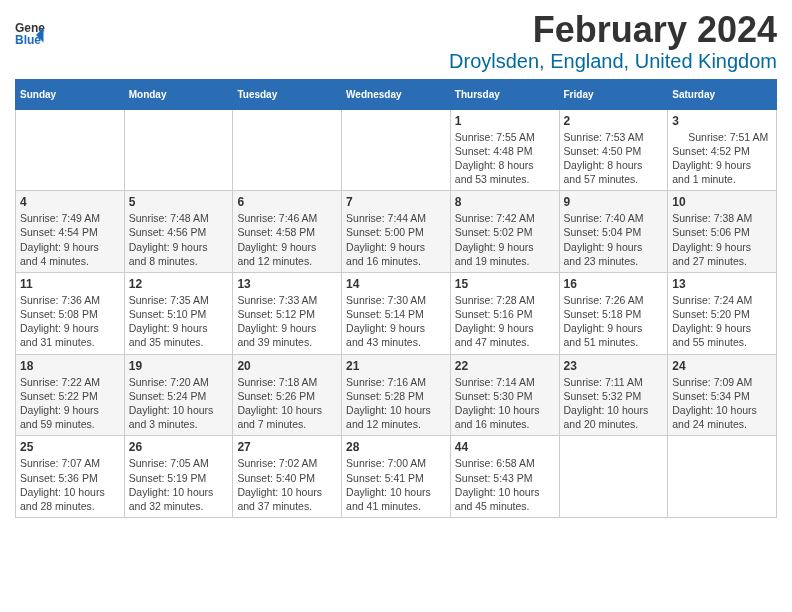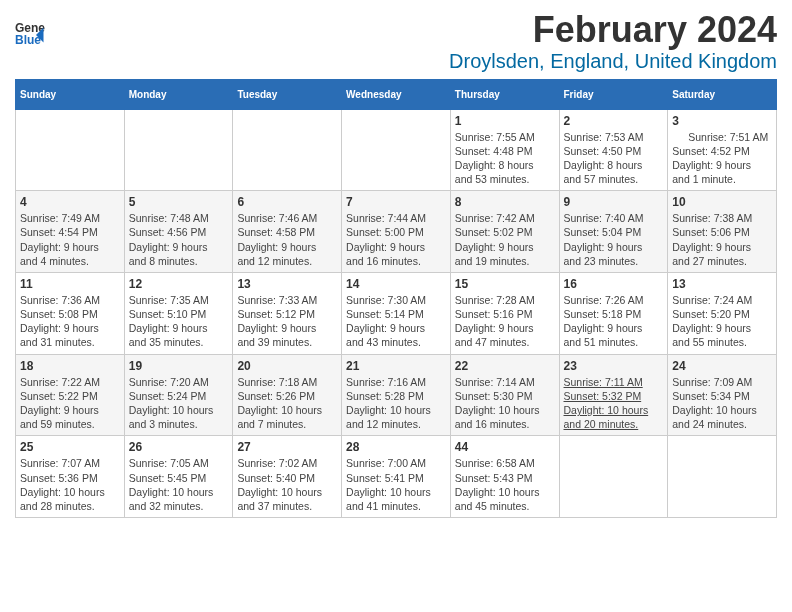--- a/index.html
+++ b/index.html
@@ -209,36 +209,36 @@
 Daylight: 10 hours
 and 7 minutes.</span></td>
         <td><span class="day-number">21</span><span class="day-info" style="white-space: pre-line;">Sunrise: 7:16 AM
 Sunset: 5:28 PM
 Daylight: 10 hours
 and 12 minutes.</span></td>
         <td><span class="day-number">22</span><span class="day-info" style="white-space: pre-line;">Sunrise: 7:14 AM
 Sunset: 5:30 PM
 Daylight: 10 hours
 and 16 minutes.</span></td>
-        <td><span class="day-number">23</span><span class="day-info" style="white-space: pre-line; text-decoration: underline;">Sunrise: 7:11 AM
+        <td><span class="day-number">23</span><span class="day-info" style="white-space: pre-line;">Sunrise: 7:11 AM
 Sunset: 5:32 PM
 Daylight: 10 hours
 and 20 minutes.</span></td>
         <td><span class="day-number">24</span><span class="day-info" style="white-space: pre-line;">Sunrise: 7:09 AM
 Sunset: 5:34 PM
 Daylight: 10 hours
 and 24 minutes.</span></td>
       </tr>
       <tr>
         <td><span class="day-number">25</span><span class="day-info" style="white-space: pre-line;">Sunrise: 7:07 AM
 Sunset: 5:36 PM
 Daylight: 10 hours
 and 28 minutes.</span></td>
         <td><span class="day-number">26</span><span class="day-info" style="white-space: pre-line;">Sunrise: 7:05 AM
-Sunset: 5:45 PM
+Sunset: 5:19 PM
 Daylight: 10 hours
 and 32 minutes.</span></td>
         <td><span class="day-number">27</span><span class="day-info" style="white-space: pre-line;">Sunrise: 7:02 AM
 Sunset: 5:40 PM
 Daylight: 10 hours
 and 37 minutes.</span></td>
         <td><span class="day-number">28</span><span class="day-info" style="white-space: pre-line;">Sunrise: 7:00 AM
 Sunset: 5:41 PM
 Daylight: 10 hours
 and 41 minutes.</span></td>

